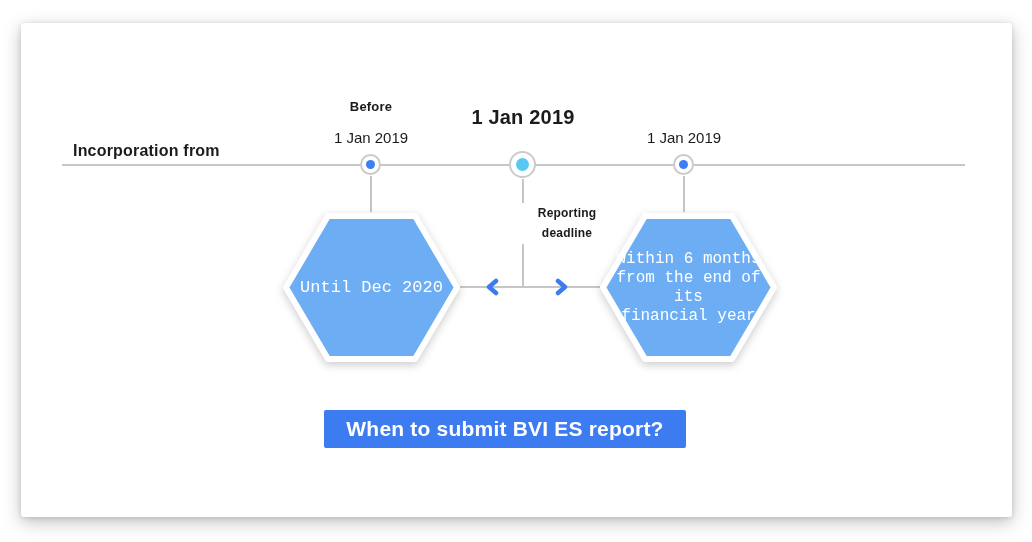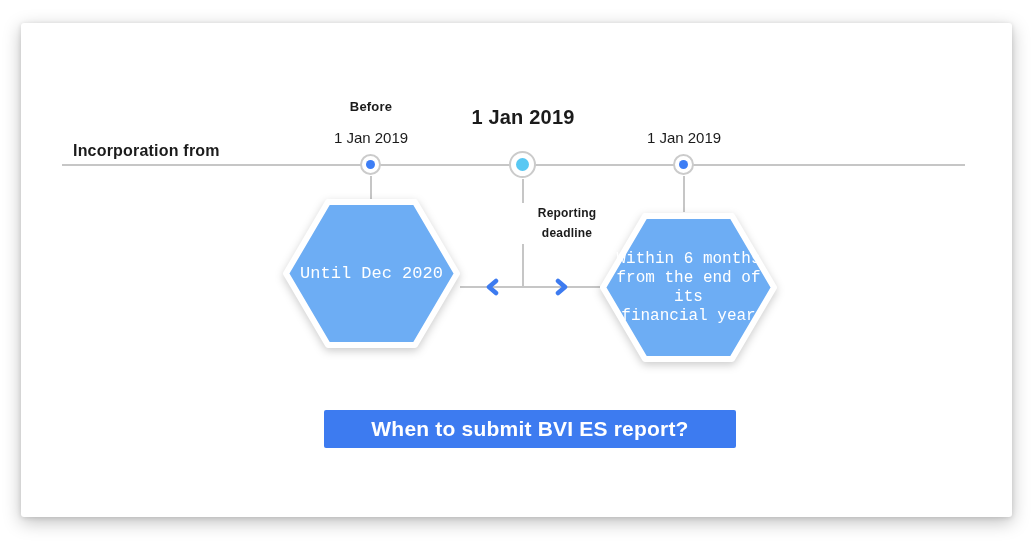--- a/index.html
+++ b/index.html
@@ -45,21 +45,21 @@
   .hex-wrap { position: absolute; width: 177px; height: 151px; font-family: Liberation Mono, monospace; }
   .hex-wrap svg { position: absolute; inset: 0; overflow: visible; filter: drop-shadow(0 3px 4px rgba(0,0,0,0.20)); }
   .hex-shape { fill: var(--hexagon-blue, #6dadf4); stroke: #ffffff; stroke-width: 6; stroke-linejoin: round; }
   .hex-label {
     position: absolute; inset: 0; display: flex; align-items: center; justify-content: center;
     color: var(--hexagon-text, #ffffff); text-align: center; white-space: pre-line;
   }
   .hex-label.single { font-size: 17px; }
   .hex-label.multi  { font-size: 16px; line-height: 19px; }
   .banner {
-    position: absolute; left: 303px; top: 387px; width: 412px; height: 38px;
+    position: absolute; left: 303px; top: 387px; width: 362px; height: 38px;
     background: var(--accent-blue, #3d7bf0); border-radius: 2px;
     display: flex; align-items: center; justify-content: center;
   }
   .banner span { color: #ffffff; font-size: 21px; font-weight: 700; letter-spacing: 0.2px; white-space: nowrap; }
 </style>
 </head>
 <body>
 
 <div class="stage">
   <div class="card">
@@ -90,21 +90,21 @@
     </div>
 
     <div class="connector"></div>
     <svg class="chev" style="left:464px; top:255px;" viewBox="0 0 16 18">
       <polyline points="11,3 4,9 11,15"></polyline>
     </svg>
     <svg class="chev" style="left:532px; top:255px;" viewBox="0 0 16 18">
       <polyline points="5,3 12,9 5,15"></polyline>
     </svg>
 
-    <div class="hex-wrap" style="left:262px; top:175px;">
+    <div class="hex-wrap" style="left:262px; top:189px;">
       <svg viewBox="0 0 177 151">
         <polygon class="hex-shape" points="3,75.5 45,4 132,4 174,75.5 132,147 45,147"></polygon>
       </svg>
       <div class="hex-label single">Until Dec 2020</div>
     </div>
 
     <div class="hex-wrap" style="left:579px; top:189px;">
       <svg viewBox="0 0 177 151">
         <polygon class="hex-shape" points="3,75.5 45,4 132,4 174,75.5 132,147 45,147"></polygon>
       </svg>

